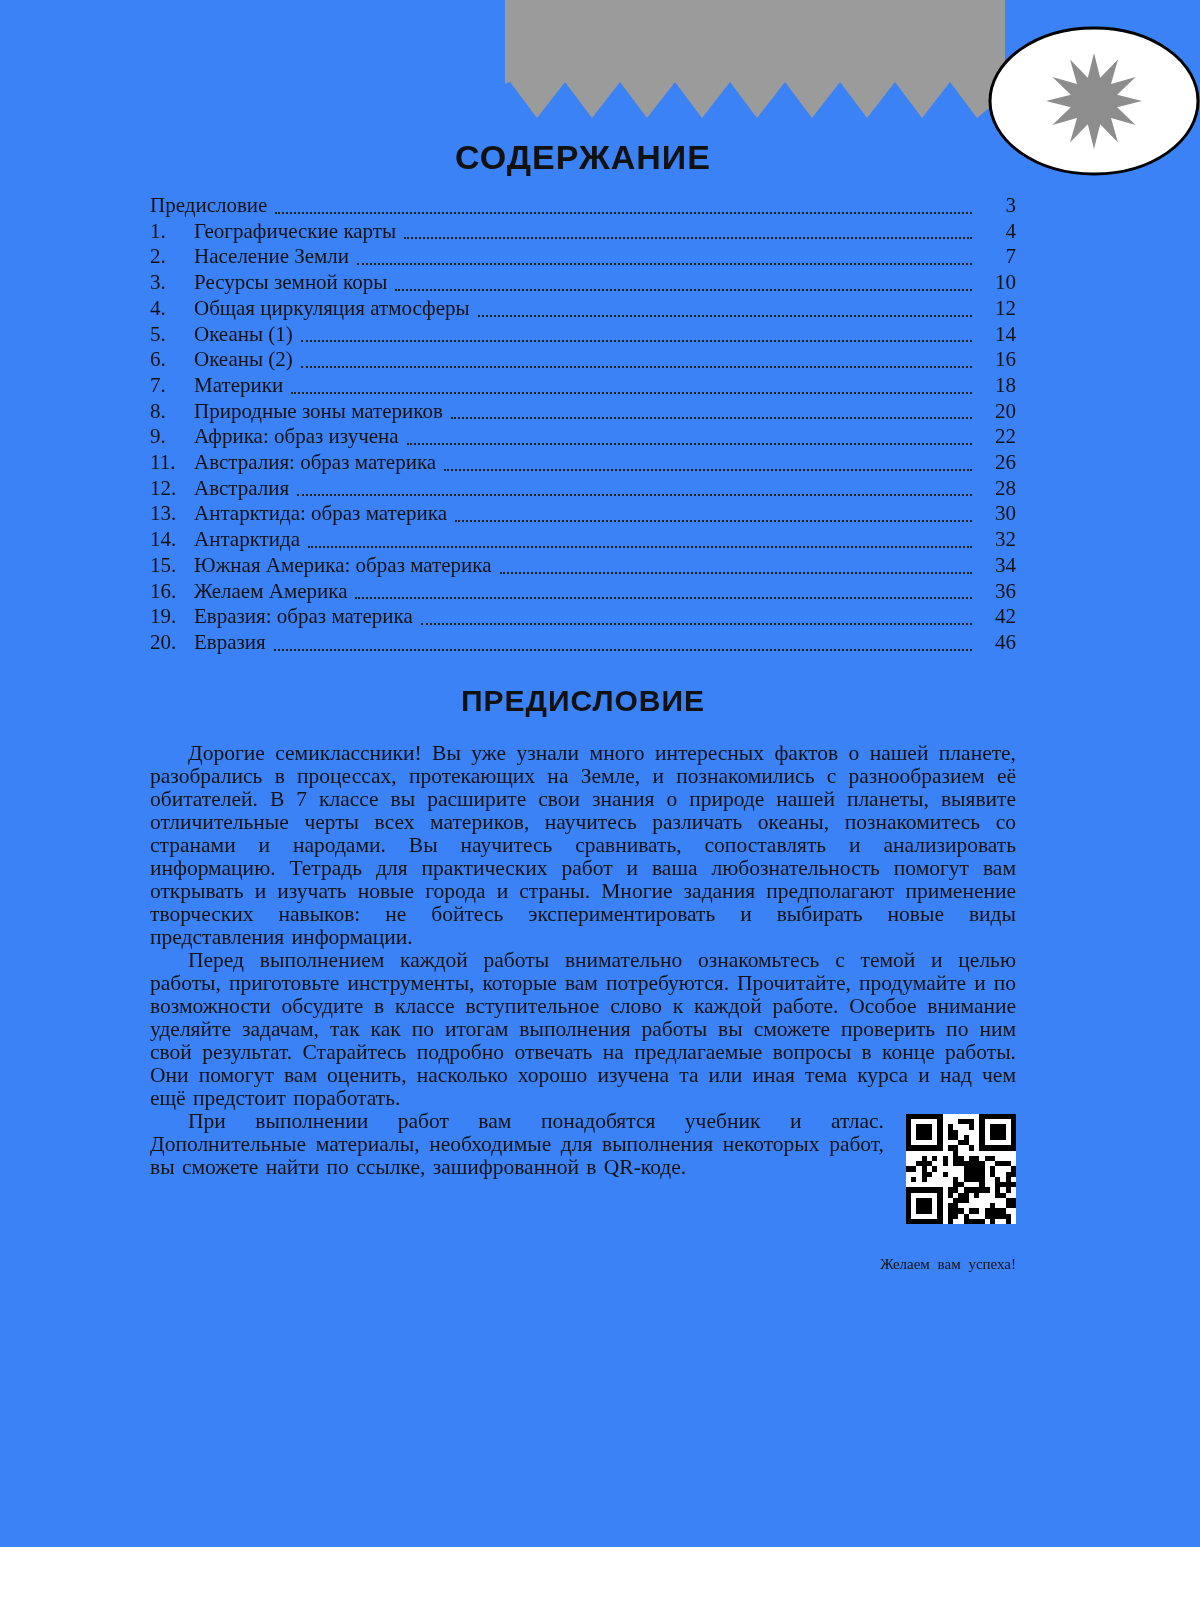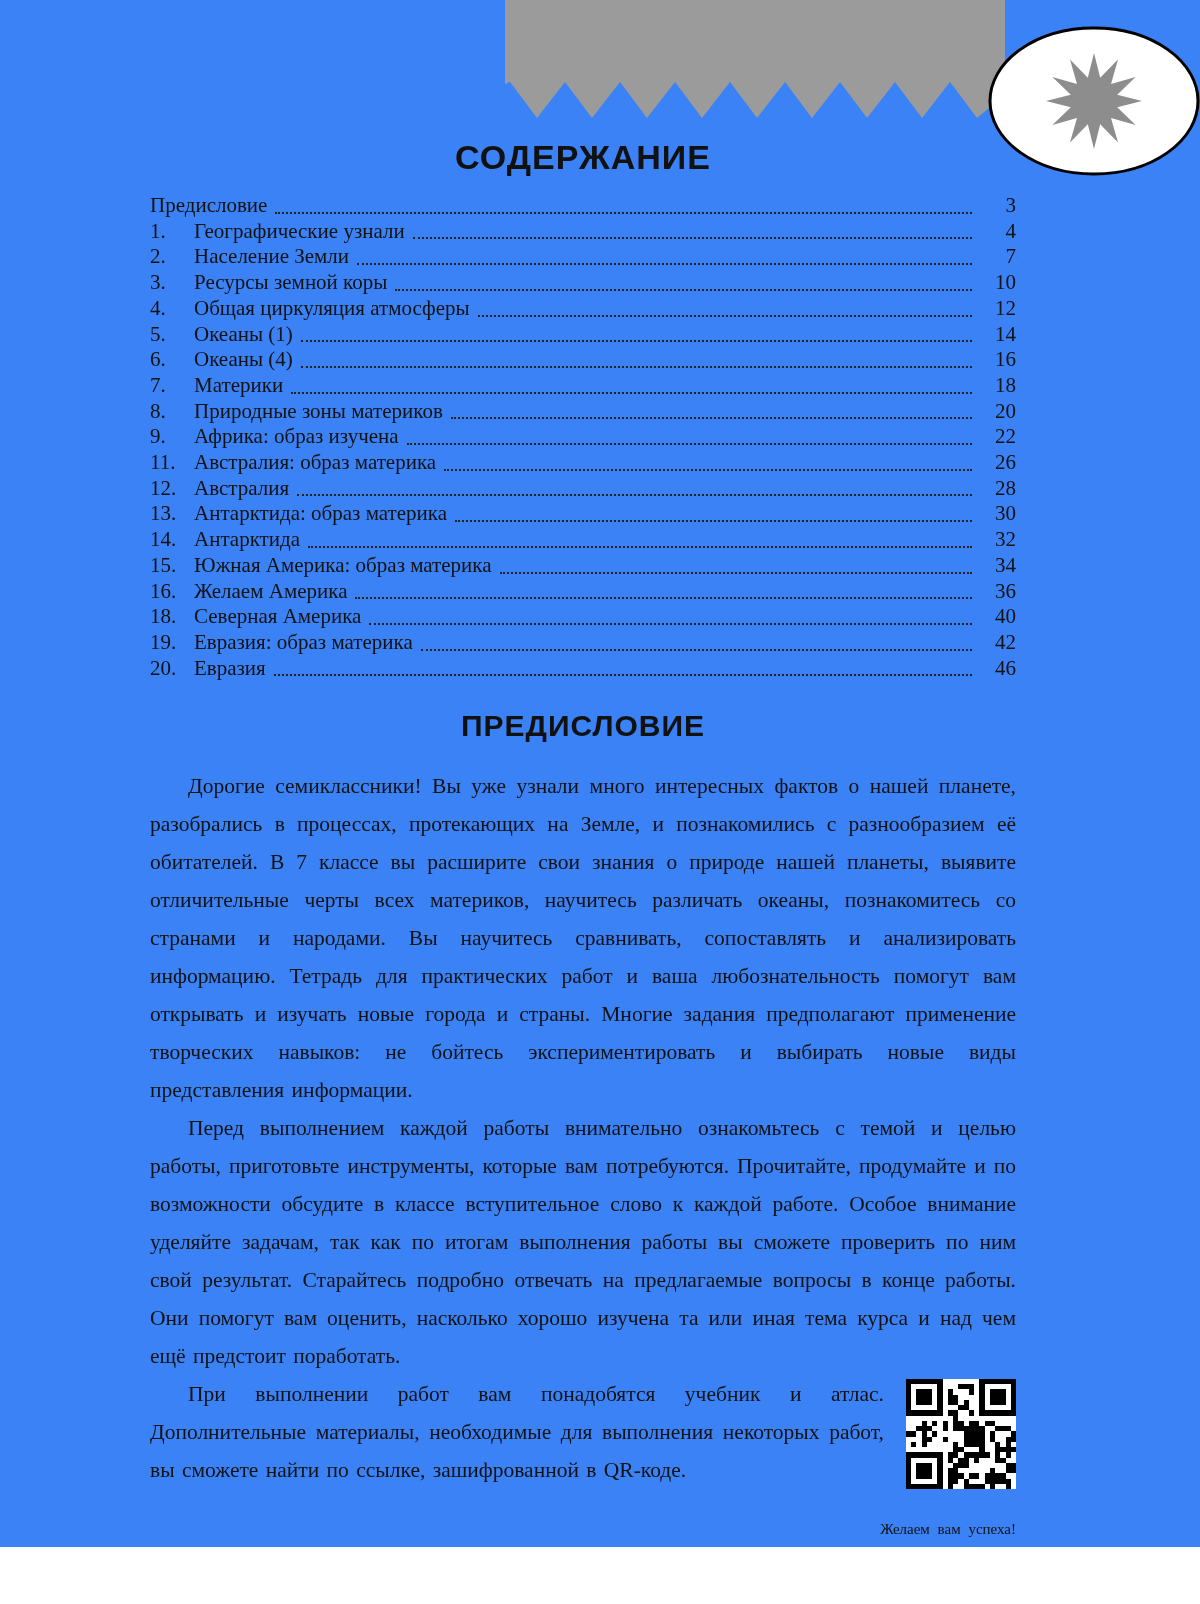--- a/index.html
+++ b/index.html
@@ -59,21 +59,21 @@
     text-align: center;
     font-family: "Liberation Sans", sans-serif;
     font-weight: bold;
     font-size: 30px;
     letter-spacing: 1px;
     color: #111;
   }
   .preface-body { margin-top: 24px; }
   .preface-body p {
     font-size: 21.5px;
-    line-height: 38px;
+    line-height: 23px;
     text-align: justify;
     text-indent: 38px;
     word-spacing: 2px;
   }
   .p3-wrap { overflow: hidden; }
   .qr-box {
     float: right;
     width: 110px;
     height: 110px;
     margin: 4px 0 6px 22px;
@@ -104,21 +104,21 @@
     <div class="toc-list">
       <div class="toc-row">
         <span class="toc-num" style="width: 0px;"></span>
         <span class="toc-label">Предисловие</span>
         <span class="toc-dots"></span>
         <span class="toc-page">3</span>
       </div>
 
       <div class="toc-row">
         <span class="toc-num">1.</span>
-        <span class="toc-label">Географические узнали</span>
+        <span class="toc-label">Географические карты</span>
         <span class="toc-dots"></span>
         <span class="toc-page">4</span>
       </div>
 
       <div class="toc-row">
         <span class="toc-num">2.</span>
         <span class="toc-label">Население Земли</span>
         <span class="toc-dots"></span>
         <span class="toc-page">7</span>
       </div>
@@ -139,21 +139,21 @@
 
       <div class="toc-row">
         <span class="toc-num">5.</span>
         <span class="toc-label">Океаны (1)</span>
         <span class="toc-dots"></span>
         <span class="toc-page">14</span>
       </div>
 
       <div class="toc-row">
         <span class="toc-num">6.</span>
-        <span class="toc-label">Океаны (4)</span>
+        <span class="toc-label">Океаны (2)</span>
         <span class="toc-dots"></span>
         <span class="toc-page">16</span>
       </div>
 
       <div class="toc-row">
         <span class="toc-num">7.</span>
         <span class="toc-label">Материки</span>
         <span class="toc-dots"></span>
         <span class="toc-page">18</span>
       </div>
@@ -209,26 +209,20 @@
       </div>
 
       <div class="toc-row">
         <span class="toc-num">16.</span>
         <span class="toc-label">Желаем Америка</span>
         <span class="toc-dots"></span>
         <span class="toc-page">36</span>
       </div>
 
 
-      <div class="toc-row">
-        <span class="toc-num">18.</span>
-        <span class="toc-label">Северная Америка</span>
-        <span class="toc-dots"></span>
-        <span class="toc-page">40</span>
-      </div>
 
       <div class="toc-row">
         <span class="toc-num">19.</span>
         <span class="toc-label">Евразия: образ материка</span>
         <span class="toc-dots"></span>
         <span class="toc-page">42</span>
       </div>
 
       <div class="toc-row">
         <span class="toc-num">20.</span>

